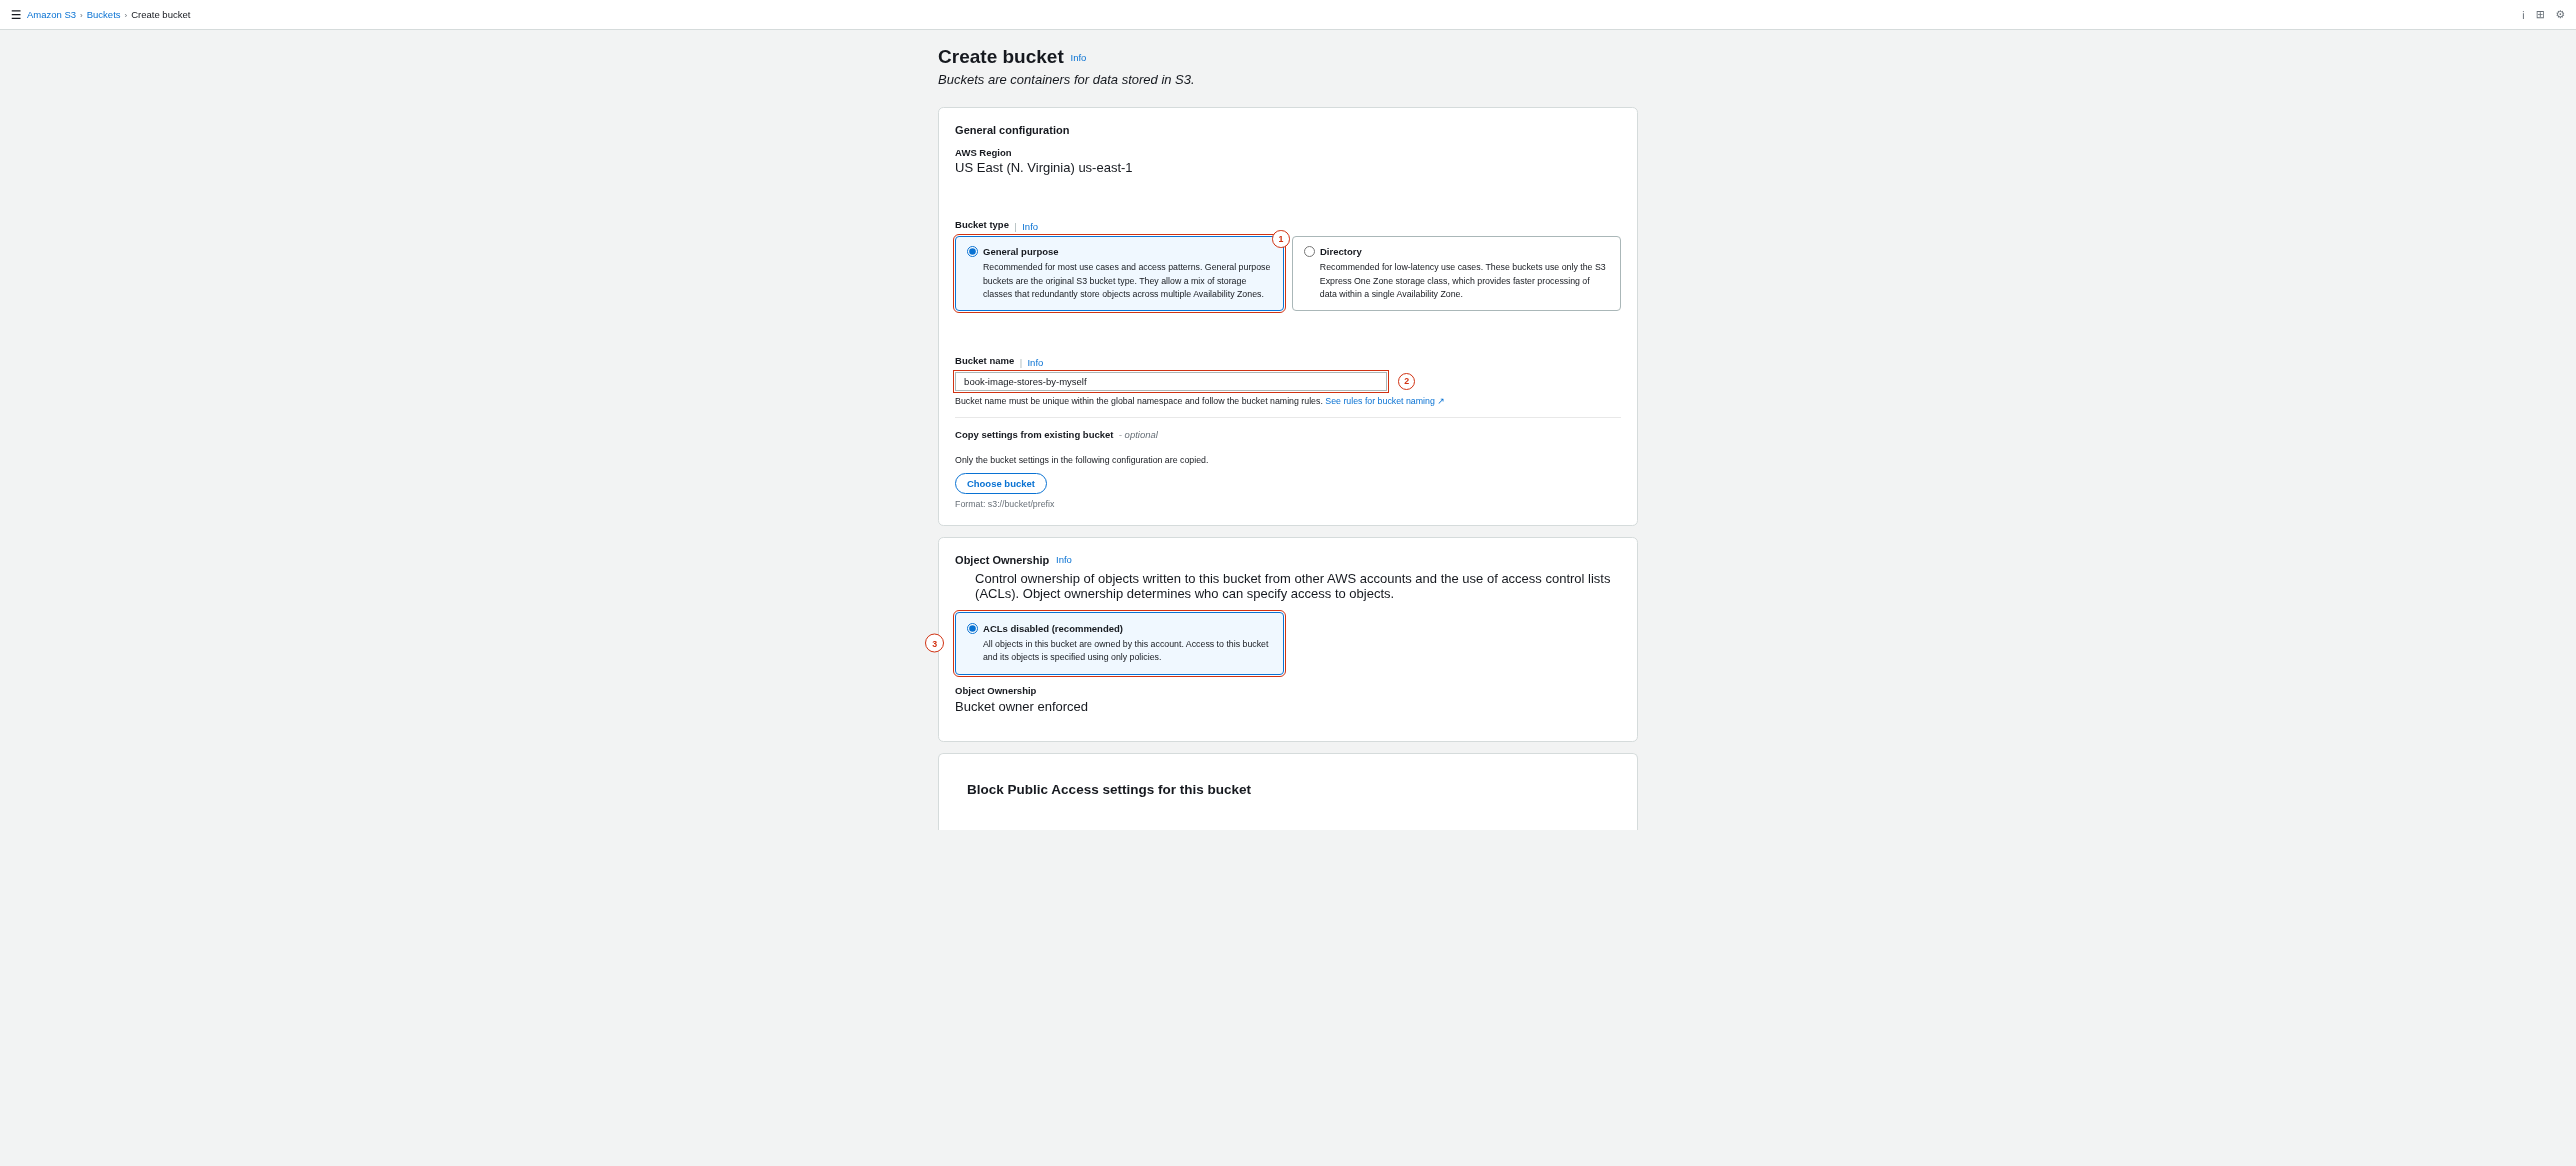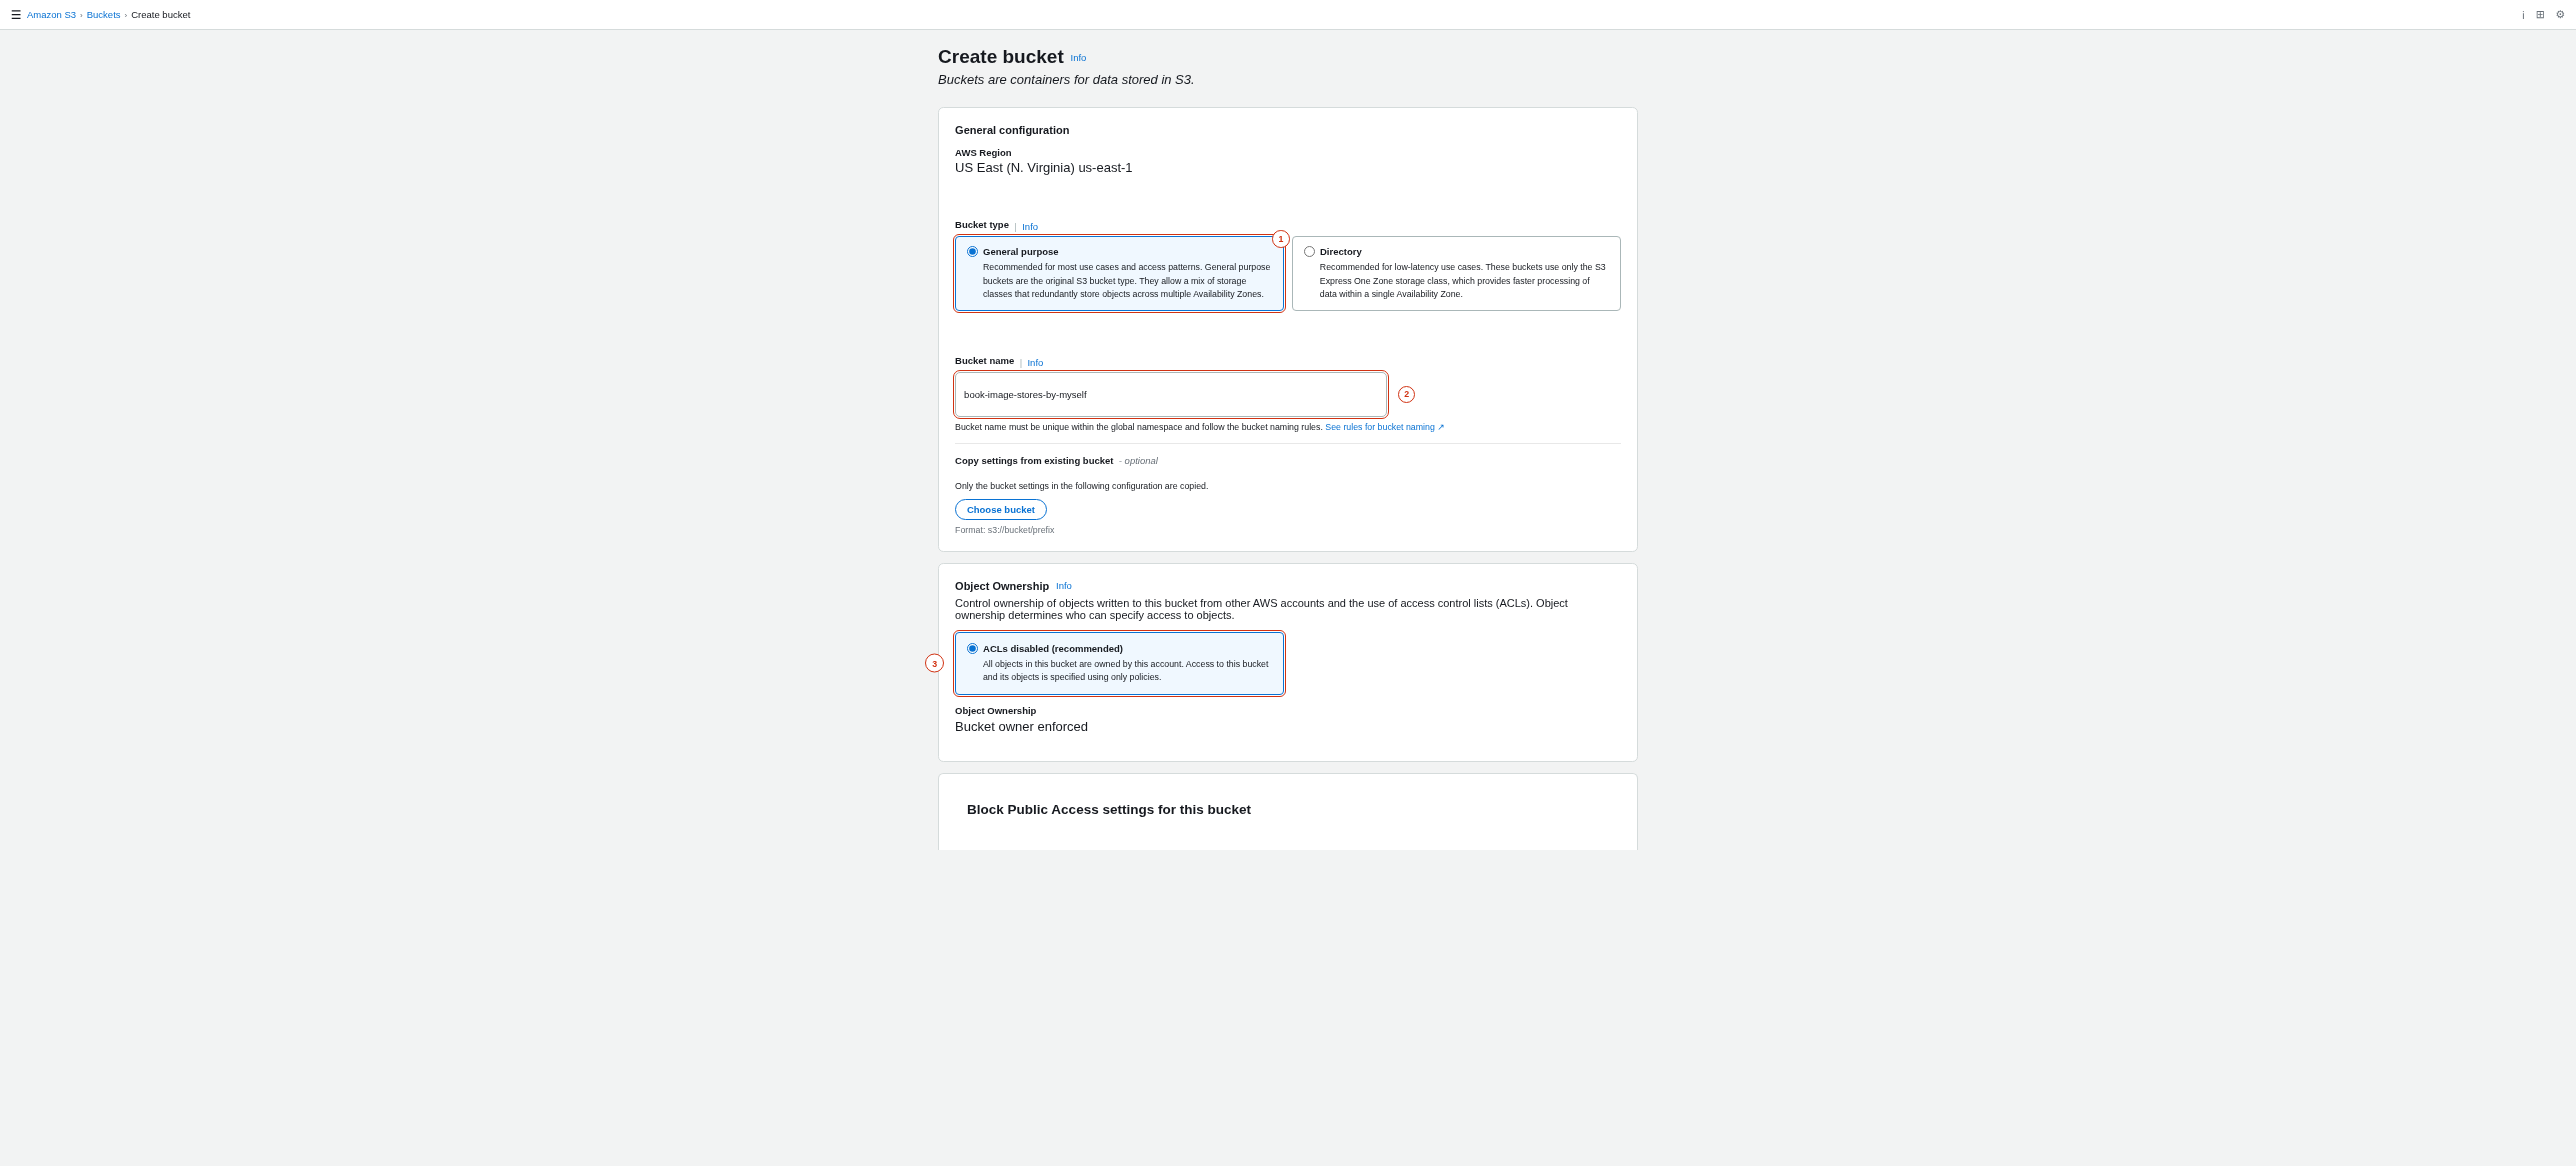--- a/index.html
+++ b/index.html
@@ -186,22 +186,22 @@
       justify-content: center;
       font-size: 8.8px;
       font-weight: 700;
       color: #d13212;
     }
     
     .input-field {
       width: 100%;
       max-width: 459px;
       border: 0.7px solid #aab7b8;
-      border-radius: 5px;
-      padding: 16px 8px;
+      border-radius: 0;
+      padding: 3px 8px;
       font-size: 9.5px;
       color: #16191f;
       background: #fff;
       outline: none;
     }
     .input-row {
       display: flex;
       align-items: center;
       gap: 10.8px;
       margin-bottom: 5.4px;
@@ -261,23 +261,24 @@
       cursor: pointer;
       font-weight: 600;
     }
     .format-hint {
       font-size: 8.8px;
       color: #687078;
       margin-top: 5.4px;
     }
     
     .ownership-desc {
-      font-size: 11px;
-      color: #16191f;
-      margin-bottom: 10.8px;
+      font-size: 13px;
+      color: #16191f;
+      margin-bottom: 10.8px;
+      margin-left: 20px;
     }
     .radio-options-row {
       display: grid;
       grid-template-columns: 1fr 1fr;
       gap: 8px;
       margin-bottom: 10.8px;
       position: relative;
     }
     .ownership-field {
       margin-top: 10.8px;

